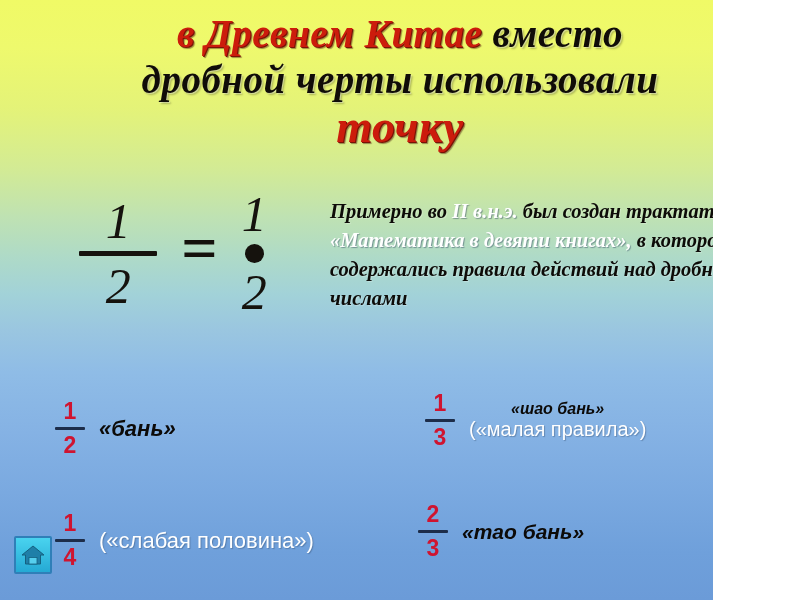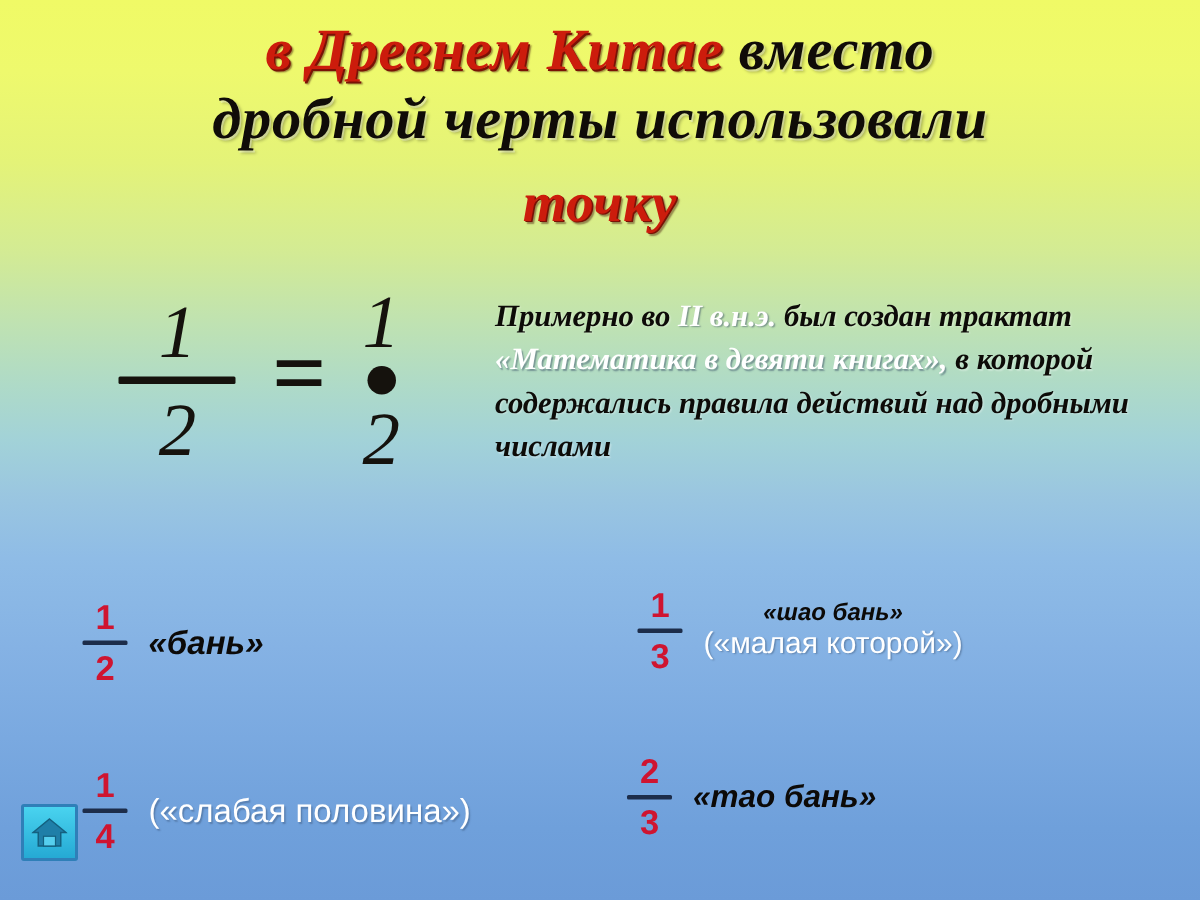--- a/index.html
+++ b/index.html
@@ -8,21 +8,21 @@
   }
   body {
     width: 800px;
     height: 600px;
     overflow: hidden;
     font-family: "Liberation Serif", serif;
   }
 
   #slide {
     position: relative;
-    width: 800px;
+    width: 713px;
     height: 600px;
     background: linear-gradient(to bottom,
         #f0fa66 0%,
         #eef96d 8%,
         #e4f378 18%,
         #d3eb94 28%,
         #bfe2b2 36%,
         #aedac8 43%,
         #a2d2d8 49%,
         #9ac6e0 55%,
@@ -46,21 +46,21 @@
   .title-line {
     font-family: "Liberation Serif", serif;
     font-style: italic;
     font-weight: bold;
     font-size: 40px;
     letter-spacing: 0.5px;
     white-space: nowrap;
   }
   .title-line.l1 { font-size: 39px; }
   .title-line.l2 { font-size: 39px; margin-top: 6px; }
-  .title-line.l3 { font-size: 37px; margin-top: 17px; }
+  .title-line.l3 { font-size: 46px; margin-top: 4px; }
 
   .w-red {
     color: #cc1c0c;
     text-shadow:
        1px 1px 0 #7a1206,
        2px 2px 1px rgba(60,10,5,0.45);
   }
   .w-black {
     color: #100c08;
     text-shadow:
@@ -265,21 +265,21 @@
   </div>
 
   <div class="term" id="term-shao">
     <span class="frac-sm">
       <span class="num">1</span>
       <span class="bar"></span>
       <span class="den">3</span>
     </span>
     <span class="term-text">
       <div class="term-name">«шао бань»</div>
-      <div class="term-gloss">(«малая которой»)</div>
+      <div class="term-gloss">(«малая правила»)</div>
     </span>
   </div>
 
   <div class="term" id="term-slab">
     <span class="frac-sm">
       <span class="num">1</span>
       <span class="bar"></span>
       <span class="den">4</span>
     </span>
     <span class="term-text">

